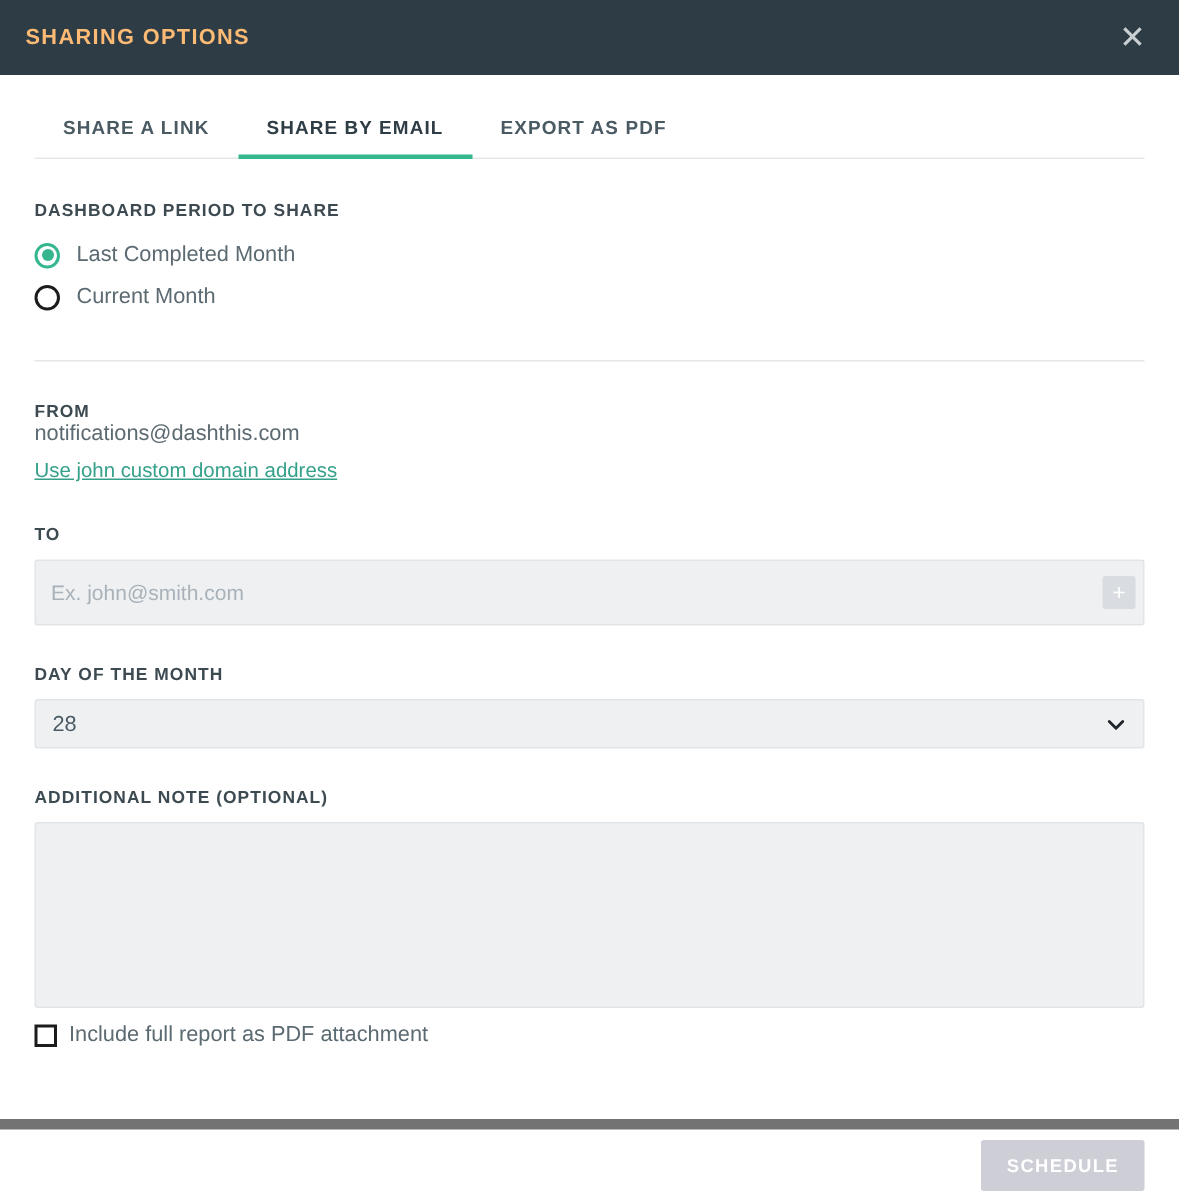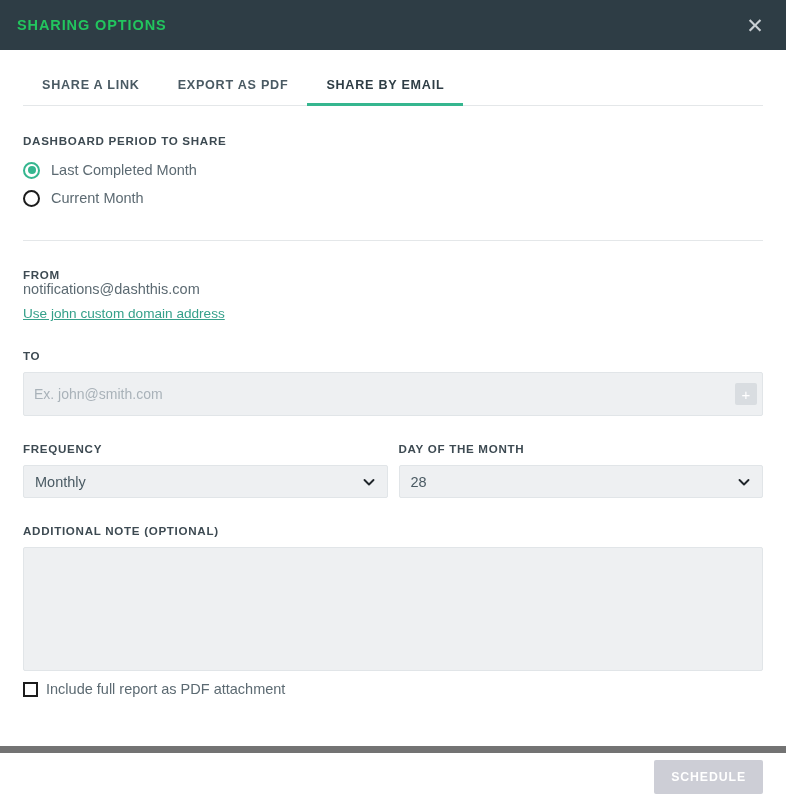--- a/index.html
+++ b/index.html
@@ -29,21 +29,21 @@
     height: 50px;
     min-height: 50px;
     background: #2e3d45;
     display: flex;
     align-items: center;
     justify-content: space-between;
     padding: 0 18px 0 17px;
     box-sizing: border-box;
   }
   .modal-title {
-    color: #22c55e;
+    color: #fdba74;
     font-size: 14.5px;
     font-weight: bold;
     letter-spacing: 0.9px;
   }
   .close-btn {
     width: 26px;
     height: 26px;
     display: flex;
     align-items: center;
     justify-content: center;
@@ -303,22 +303,22 @@
 <div class="modal">
 
   <div class="modal-header">
     <div class="modal-title">SHARING OPTIONS</div>
     <div class="close-btn">✕</div>
   </div>
 
   <div class="tabs-wrap">
     <div class="tabs">
       <div class="tab">SHARE A LINK</div>
+      <div class="tab active">SHARE BY EMAIL</div>
       <div class="tab">EXPORT AS PDF</div>
-      <div class="tab active">SHARE BY EMAIL</div>
     </div>
     <div class="tabs-rule"></div>
   </div>
 
   <div class="modal-body">
 
     <div class="section-period">
       <div class="field-label">DASHBOARD PERIOD TO SHARE</div>
       <div class="radio-group">
         <div class="radio-row">
@@ -343,29 +343,20 @@
     <div class="section-to">
       <div class="field-label">TO</div>
       <div class="to-field">
         <input class="to-input" type="text" placeholder="Ex. john@smith.com" style="">
         <div class="add-btn">+</div>
       </div>
     </div>
 
     <div class="row-two">
       <div class="col">
-        <div class="field-label">FREQUENCY</div>
-        <div class="select-box">
-          <span class="select-value">Monthly</span>
-          <svg class="chev" viewBox="0 0 12 12">
-            <path d="M1.5 4 L6 8.5 L10.5 4" fill="none" stroke="#20262b" stroke-width="1.9" stroke-linecap="round" stroke-linejoin="round"></path>
-          </svg>
-        </div>
-      </div>
-      <div class="col">
         <div class="field-label">DAY OF THE MONTH</div>
         <div class="select-box">
           <span class="select-value">28</span>
           <svg class="chev" viewBox="0 0 12 12">
             <path d="M1.5 4 L6 8.5 L10.5 4" fill="none" stroke="#20262b" stroke-width="1.9" stroke-linecap="round" stroke-linejoin="round"></path>
           </svg>
         </div>
       </div>
     </div>
 

